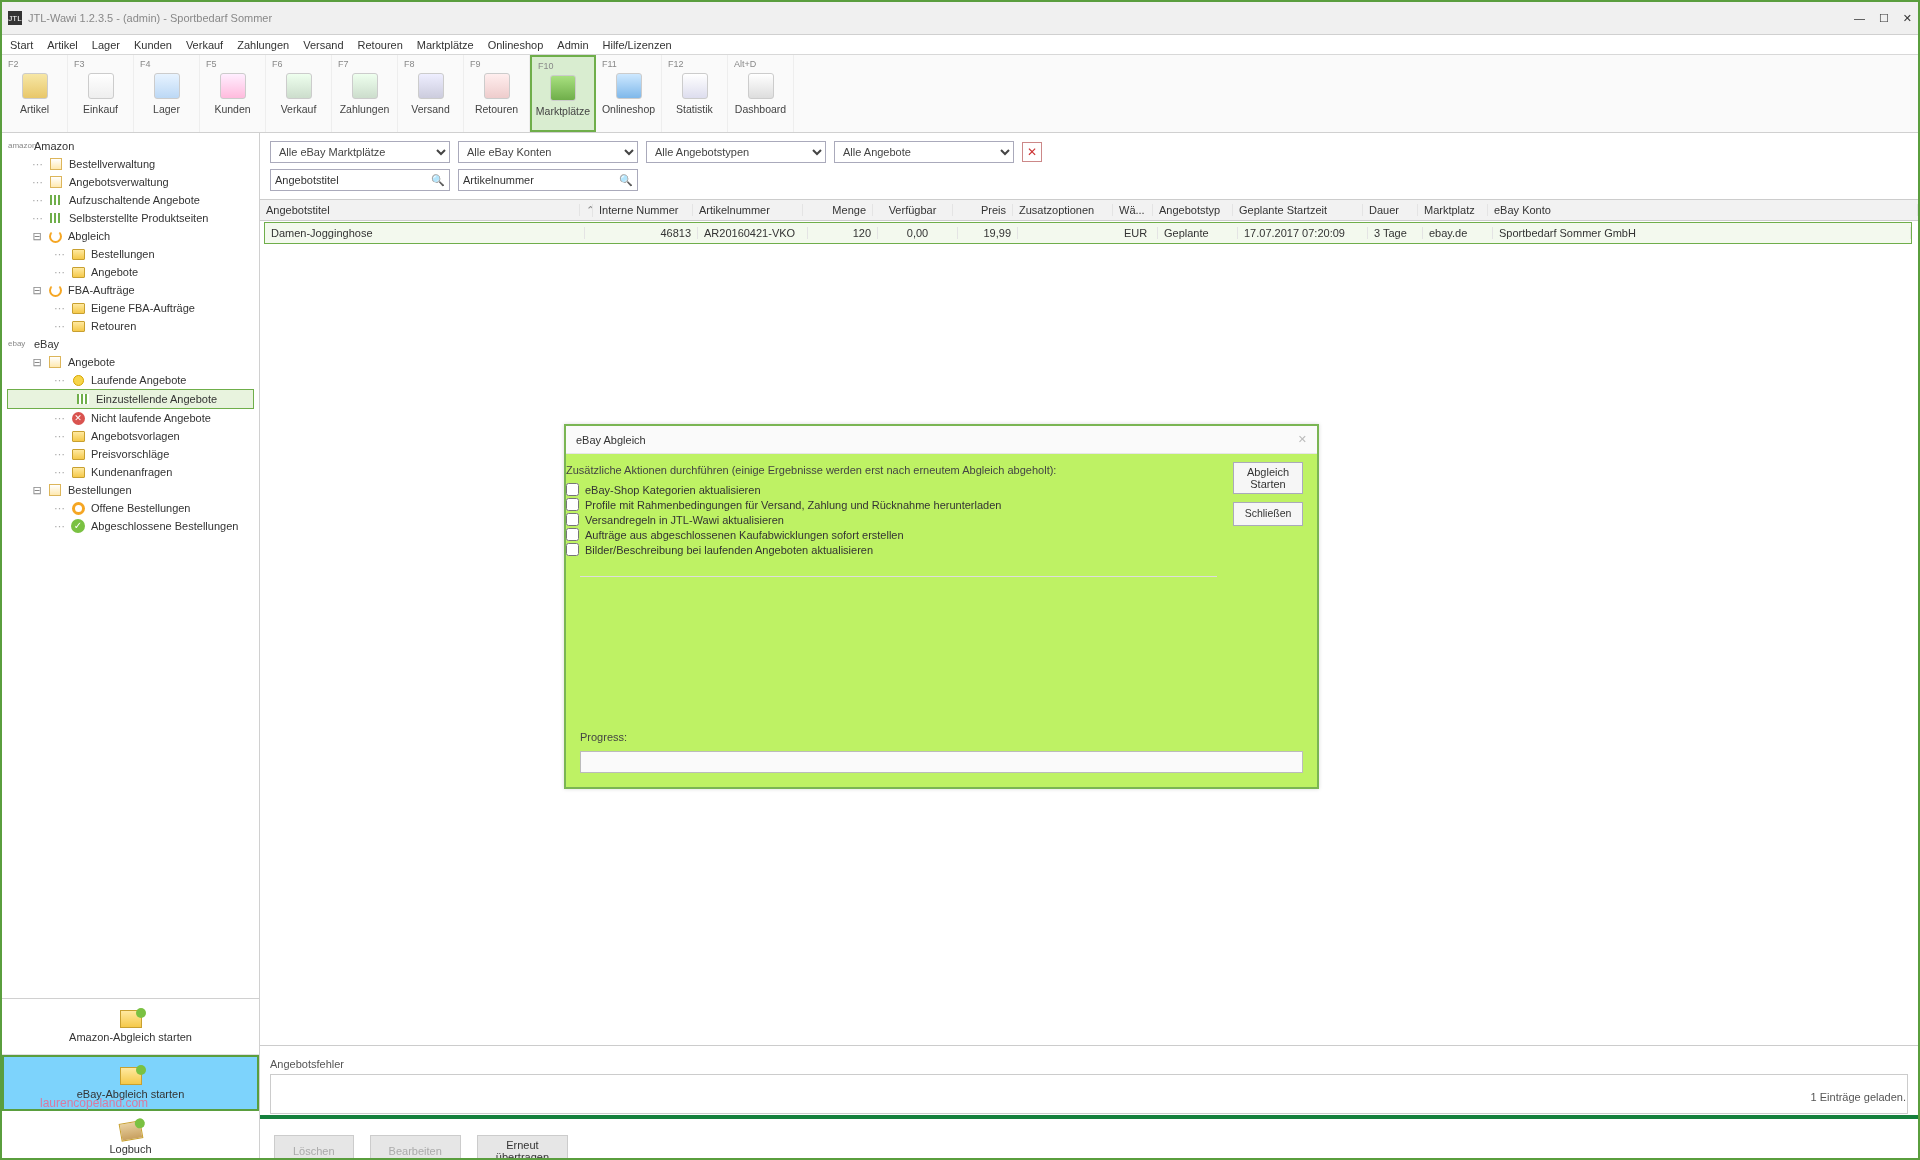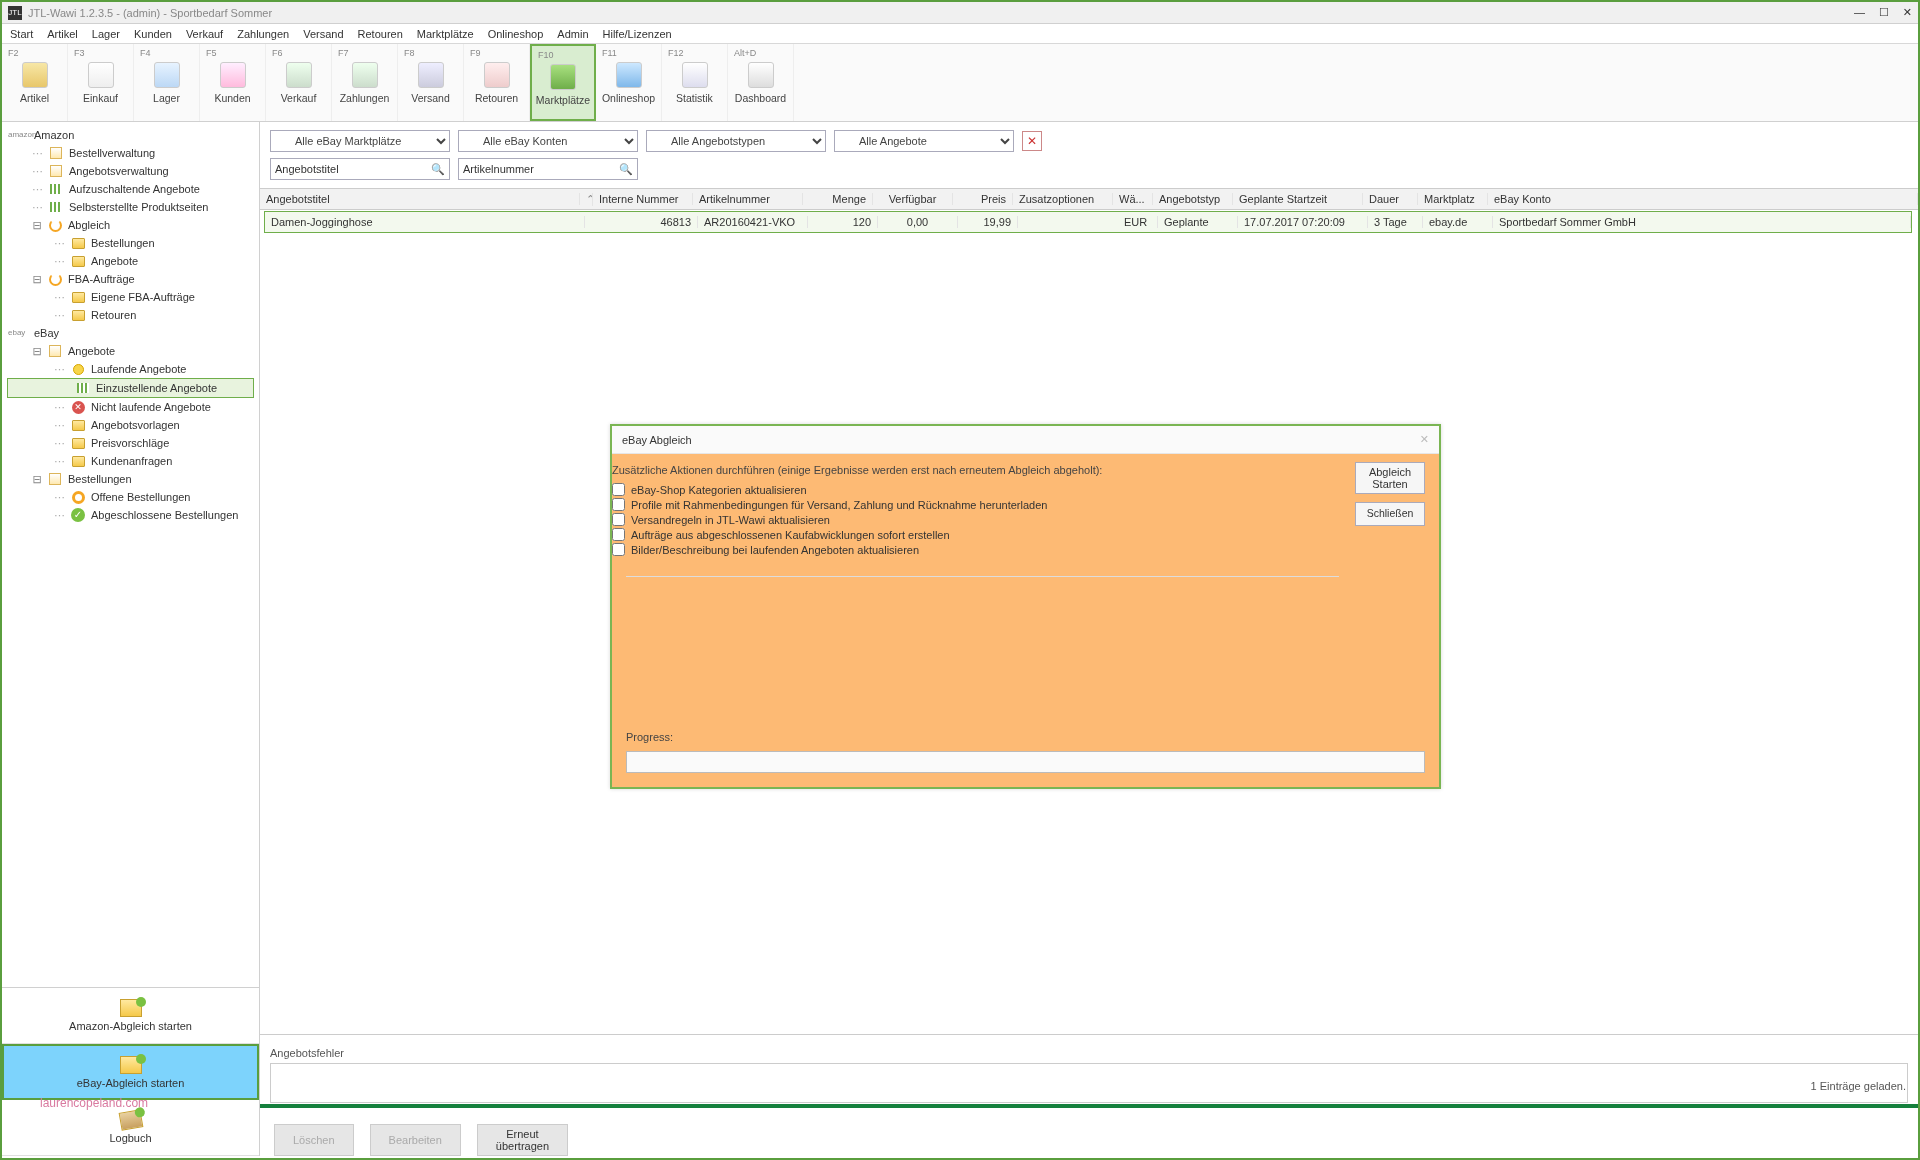--- a/index.html
+++ b/index.html
@@ -1,17 +1,17 @@
 <!DOCTYPE html>
 <html><head>
 <meta charset="utf-8">
 <style>
 *{box-sizing:border-box;margin:0;padding:0;font-family:"Segoe UI",Tahoma,sans-serif;font-size:11px;color:#333}
 body{background:#fff;border:2px solid #5a9e3e;width:1920px;height:1160px;position:relative;overflow:hidden}
-.titlebar{height:22px;background:#f0f0f0;display:flex;align-items:center;padding:5px 6px;border-bottom:1px solid #d0d0d0}
+.titlebar{height:22px;background:#f0f0f0;display:flex;align-items:center;padding:16px 6px;border-bottom:1px solid #d0d0d0}
 .titlebar .app-icon{width:14px;height:14px;background:#333;color:#fff;font-size:8px;display:flex;align-items:center;justify-content:center;margin-right:6px}
 .titlebar .title-text{color:#888;flex:1}
 .titlebar .win-btns{display:flex;gap:14px;color:#999;font-size:13px}
 .menubar{height:20px;display:flex;align-items:center;gap:14px;padding:0 8px;border-bottom:1px solid #d8d8d8;color:#444}
 .menubar span{cursor:default}
 .ribbon{height:78px;display:flex;border-bottom:1px solid #d0d0d0;background:#fafafa}
 .ribbon-item{width:66px;display:flex;flex-direction:column;align-items:center;justify-content:flex-start;padding-top:4px;border-right:1px solid #eee;position:relative}
 .ribbon-item.active{background:#d9edd0;border:2px solid #6fae4a}
 .ribbon-item .shortcut{font-size:9px;color:#888;text-align:left;width:100%;padding-left:6px}
 .ribbon-item .ricon{width:26px;height:26px;margin:4px 0;border:1px solid #ccc;border-radius:3px;background:#fff;display:flex;align-items:center;justify-content:center}
@@ -49,40 +49,40 @@
 .side-actions{border-top:1px solid #d0d0d0}
 .side-btn{height:56px;display:flex;flex-direction:column;align-items:center;justify-content:center;gap:3px;border-bottom:1px solid #e0e0e0}
 .side-btn.active{border:2px solid #5a9e3e;background:#7dd3fc}
 .side-btn .sbico{width:22px;height:18px;background:linear-gradient(#ffe9a0,#f5c94a);border:1px solid #c8a030;position:relative}
 .side-btn .sbico::after{content:"";position:absolute;right:-5px;top:-3px;width:10px;height:10px;background:#7ac142;border-radius:50%}
 .side-btn.log .sbico{background:linear-gradient(#e8d0a0,#c8a060);transform:rotate(-10deg)}
 .watermark{position:absolute;left:38px;bottom:48px;color:#d97aa0;font-size:12px;z-index:5}
 .main{flex:1;display:flex;flex-direction:column;position:relative}
 .filters{padding:8px 10px;display:flex;flex-direction:column;gap:6px}
 .filters-row{display:flex;gap:8px;align-items:center}
-select.f{height:22px;border:1px solid #aab;background:#fff;padding:0 18px 0 20px;font-size:11px;color:#444}
+select.f{height:22px;border:1px solid #aab;background:#fff;padding:0 18px 0 4px;font-size:11px;color:#444}
 .f.w1{width:180px}.f.w2{width:180px}.f.w3{width:180px}.f.w4{width:180px}
 .del-btn{width:20px;height:20px;border:1px solid #c88;background:#fff;color:#c33;display:flex;align-items:center;justify-content:center;font-size:12px}
 .search-box{width:180px;height:22px;border:1px solid #aab;display:flex;align-items:center;padding:0 4px;color:#888;justify-content:space-between}
 .search-box .mag{color:#4a7ab0}
 .grid-hdr{display:flex;background:#f2f2f2;border-top:1px solid #ccc;border-bottom:1px solid #ccc;height:22px;align-items:center;font-size:10.5px;color:#444}
 .grid-hdr>div,.grid-row>div{padding:0 6px;border-right:1px solid #e4e4e4;overflow:hidden;white-space:nowrap}
 .c-title{width:320px}.c-sort{width:10px;color:#888}
 .c-inum{width:100px;text-align:left}.c-anum{width:110px}.c-menge{width:70px;text-align:right}
 .c-verf{width:80px;text-align:center}.c-preis{width:60px;text-align:right}.c-opt{width:100px}
 .c-wae{width:40px}.c-atyp{width:80px}.c-start{width:130px}.c-dauer{width:55px}
 .c-mkt{width:70px}.c-konto{flex:1}
 .grid-row{display:flex;height:22px;align-items:center;border:1px solid #6fae4a;background:#f3f9ee;margin:1px 6px 6px 4px;font-size:10.5px}
 .errors{border-top:1px solid #ccc;padding:12px 10px;height:70px}
 .errors .err-label{color:#555}
 .errors .err-box{border:1px solid #ccc;height:40px;margin-top:4px;background:#fff}
 .status-line{position:absolute;right:12px;bottom:64px;color:#555;font-size:11px}
 .main-bottom{border-top:4px solid #15803d;height:52px;display:flex;align-items:flex-end;gap:16px;padding:0 14px}
 .gbtn{height:32px;padding:0 18px;background:#e6e6e6;border:1px solid #ccc;color:#aaa;font-size:11px;display:flex;flex-direction:column;align-items:center;justify-content:center;line-height:1.1}
-.dialog{position:absolute;left:608px;top:422px;width:831px;height:365px;border:2px solid #7ab553;background:#fdba74;box-shadow:0 0 4px rgba(0,0,0,.15);z-index:10}
+.dialog{position:absolute;left:562px;top:422px;width:755px;height:365px;border:2px solid #7ab553;background:#bef264;box-shadow:0 0 4px rgba(0,0,0,.15);z-index:10}
 .dlg-title{height:28px;background:#fafafa;display:flex;align-items:center;justify-content:space-between;padding:0 10px;color:#888;border-bottom:1px solid #e6e6e6}
 .dlg-body{padding:10px 0;position:relative;height:calc(100% - 28px)}
 .dlg-intro{color:#444;margin-bottom:6px}
 .chk-row{display:flex;align-items:center;gap:6px;padding:1px 0;color:#444}
 .chk-row input{width:13px;height:13px}
 .dlg-btns{position:absolute;right:14px;top:8px;display:flex;flex-direction:column;gap:8px}
 .dbtn{width:70px;height:32px;border:1px solid #aab;background:#f6f6f6;font-size:10.5px;display:flex;align-items:center;justify-content:center;text-align:center;line-height:1.1}
 .dbtn.small{height:24px}
 .prog-label{position:absolute;left:14px;bottom:44px;color:#444}
 .prog-bar{position:absolute;left:14px;right:14px;bottom:14px;height:22px;border:1px solid #bbb;background:#fafafa}

